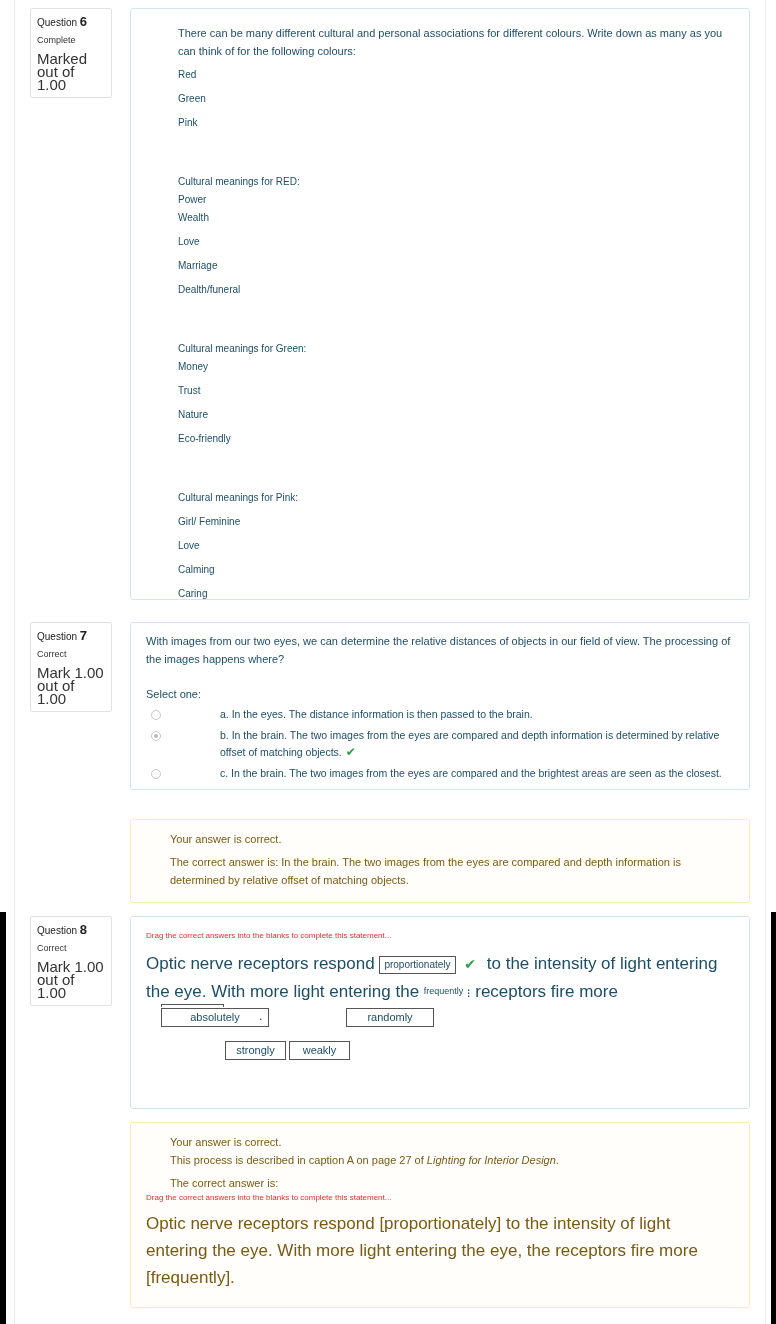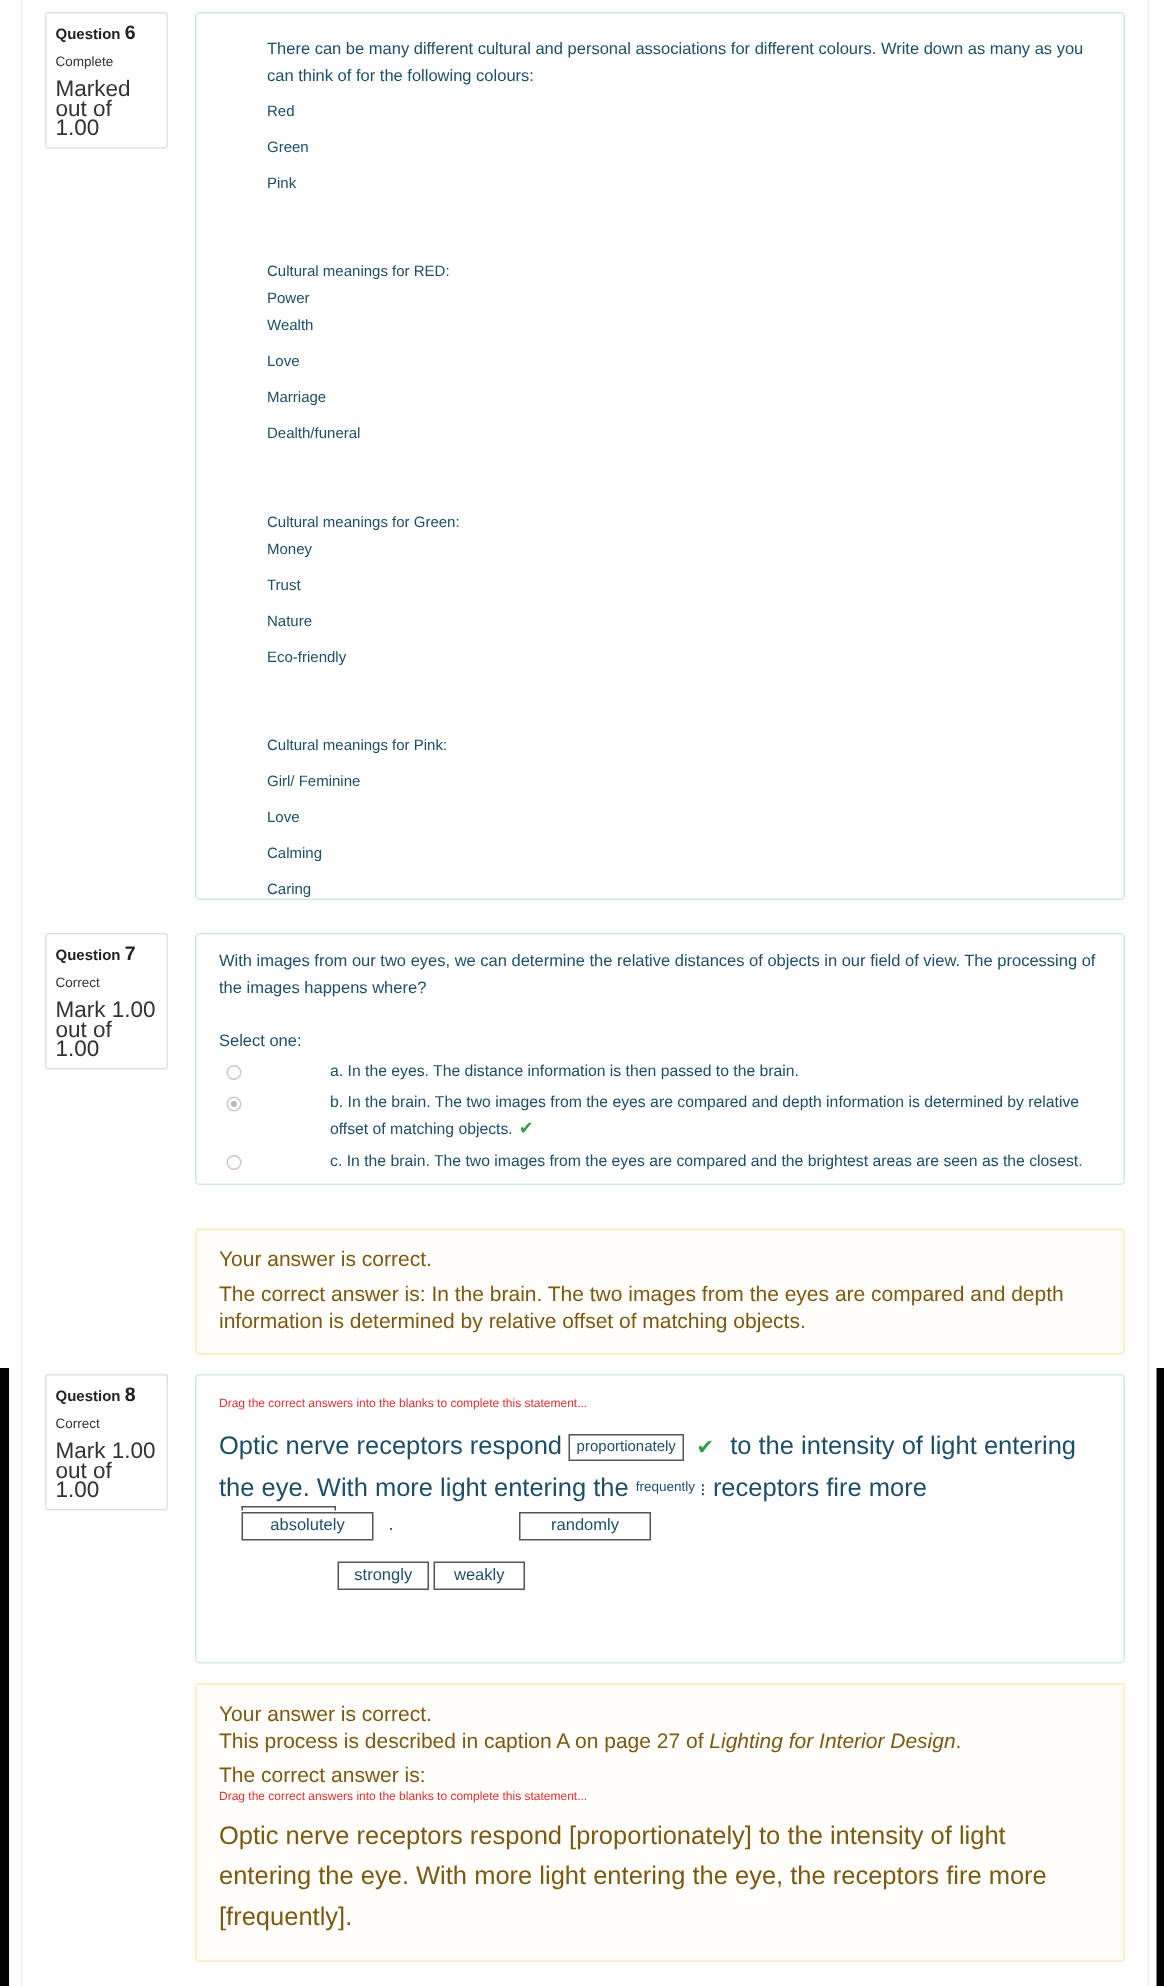--- a/index.html
+++ b/index.html
@@ -5,41 +5,41 @@
   * { box-sizing: border-box; margin: 0; padding: 0; }
   html, body { width: 776px; height: 1324px; overflow: hidden; background: #ffffff; }
   body { font-family: "Liberation Sans", "DejaVu Sans", sans-serif; color: #1d4e66; position: relative; }
 
   .edge-black-left { position: absolute; left: 0; top: 912px; width: 6px; height: 412px; background: #000; }
   .edge-black-right { position: absolute; right: 0; top: 912px; width: 5px; height: 412px; background: #000; }
   .edge-line-left { position: absolute; left: 14px; top: 0; width: 1px; height: 1324px; background: #eeeeee; }
   .edge-line-right { position: absolute; left: 765px; top: 0; width: 1px; height: 1324px; background: #eeeeee; }
 
   .info { position: absolute; left: 30px; width: 82px; border: 1px solid #dee2e6; border-radius: 2px; padding: 6px 5px 6px 6px; background: #fff; }
-  .info .qno { font-size: 10px; font-weight: bold; color: #222; line-height: 14px; }
+  .info .qno { font-size: 10px; font-weight: normal; color: #222; line-height: 14px; }
   .info .qno b { font-size: 13px; }
   .info .state { font-size: 9px; color: #333; line-height: 13px; margin-top: 4px; }
   .info .grade { font-size: 15px; color: #333; line-height: 13px; margin-top: 5px; }
 
   .formulation { position: absolute; left: 130px; width: 620px; border: 1px solid #cfe7ef; border-radius: 3px; background: #fff; padding: 14px 14px 14px 15px; }
   .feedback { position: absolute; left: 130px; width: 620px; border: 1px solid #fbe9b8; border-radius: 3px; background: #fffefa; padding: 12px 14px 12px 15px; color: #7a5a12; }
 
   .qtext { font-size: 11px; line-height: 18px; color: #1d4e66; }
   .line { font-size: 10px; line-height: 18px; color: #1d4e66; }
   .gap6 { margin-top: 6px; }
 
   .select-one { font-size: 11px; margin-top: 18px; line-height: 16px; }
   .opt { display: flex; align-items: flex-start; font-size: 10.5px; line-height: 17px; margin-top: 4px; gap: 47px; }
   .radio { width: 10px; height: 10px; border-radius: 50%; border: 1px solid #c8c8c8; background: #fff; margin: 4px 12px 0 5px; flex: none; position: relative; }
   .radio.checked::after { content: ""; position: absolute; left: 2px; top: 2px; width: 4px; height: 4px; border-radius: 50%; background: #b8b8b8; }
   .opt .opttext { flex: 1; }
   .opt.b .opttext { text-indent: 0; }
   .tick { color: #2e9e48; font-weight: bold; font-size: 12px; margin-left: 4px; }
 
-  .fb-line { font-size: 14px; line-height: 18px; }
+  .fb-line { font-size: 11px; line-height: 18px; margin-left: 24px; }
   .red-note { font-size: 8px; color: #e03030; line-height: 12px; }
 
   .dd-text { font-size: 17px; line-height: 27px; color: #1d4e66; margin-top: 8px; }
   .drop { display: inline-block; border: 1px solid #555; font-size: 10px; line-height: 16px; padding: 0 4px; vertical-align: middle; color: #1d4e66; background: #fff; }
   .drop-small { display: inline-block; font-size: 9px; line-height: 12px; vertical-align: 3px; color: #1d4e66; }
   .drag-row { position: relative; height: 60px; }
   .chip { position: absolute; border: 1px solid #555; background: #fff; font-size: 11px; line-height: 17px; text-align: center; color: #1d4e66; }
   .chip-top { position: absolute; left: 15px; top: -3px; width: 63px; height: 3px; border: 1px solid #555; border-bottom: none; }
   .dot { position: absolute; font-size: 12px; color: #1d4e66; }
 
@@ -127,21 +127,21 @@
   <div class="dd-text">
     <span>Optic nerve receptors respond</span>
     <span class="drop">proportionately</span>
     <span class="tick" style="font-size:14px; margin:0 6px 0 4px;">✔</span>
     <span>to the intensity of light entering the eye. With more light entering the</span>
     <span class="drop-small">frequently</span><span style="font-size:12px;"> ⁝</span>
     <span>receptors fire more</span>
   </div>
   <div class="drag-row">
     <div class="chip-top"></div>
-    <div class="chip" style="left:15px; top:1px; width:88px;">absolutely</div>
+    <div class="chip" style="left:15px; top:1px; width:108px;">absolutely</div>
     <div class="dot" style="left:113px; top:2px;">.</div>
     <div class="chip" style="left:200px; top:1px; width:88px;">randomly</div>
     <div class="chip" style="left:79px; top:34px; width:61px;">strongly</div>
     <div class="chip" style="left:143px; top:34px; width:61px;">weakly</div>
   </div>
 </div>
 
 <div class="feedback" style="top:1122px; height:186px; padding-top:10px;">
   <div class="fb-line">Your answer is correct.</div>
   <div class="fb-line"><span>This process is described in caption A on page 27 of </span><i>Lighting for Interior Design</i><span>.</span></div>

